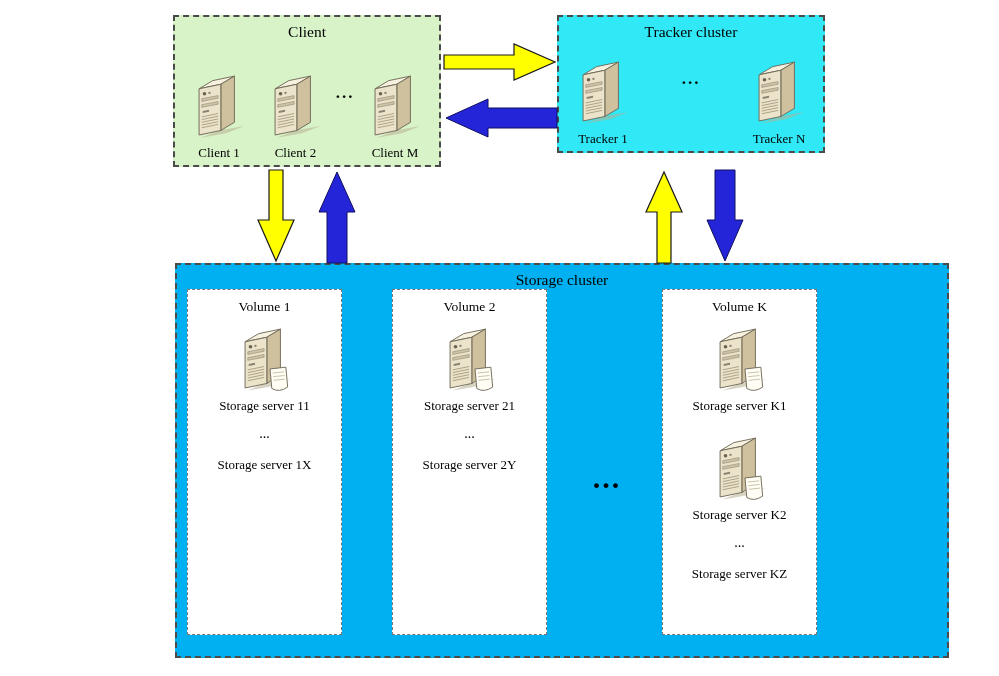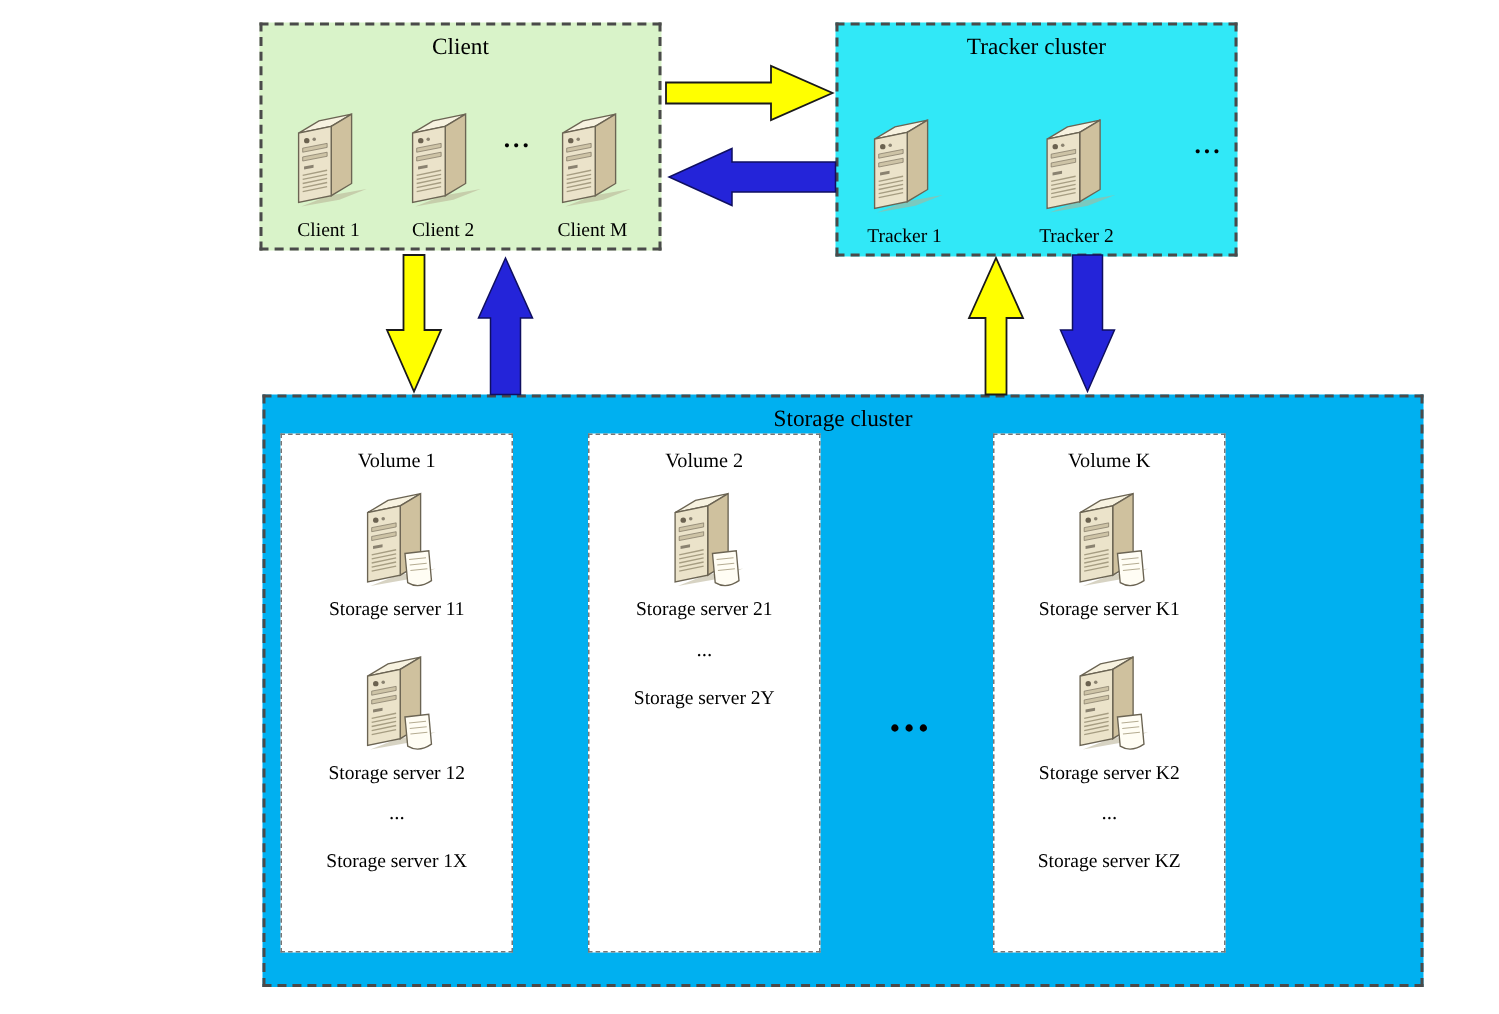--- a/index.html
+++ b/index.html
@@ -15,21 +15,21 @@
   }
 
   .box { position: absolute; box-sizing: border-box; }
 
   .box-client {
     left: 173px; top: 15px; width: 268px; height: 152px;
     background: var(--c-client-bg, #d9f3c9);
     border: 2px dashed #4a4a4a;
   }
   .box-tracker {
-    left: 557px; top: 15px; width: 268px; height: 156px;
+    left: 557px; top: 15px; width: 268px; height: 138px;
     background: var(--c-tracker-bg, #31e8f7);
     border: 2px dashed #4a4a4a;
   }
   .box-storage {
     left: 175px; top: 263px; width: 774px; height: 395px;
     background: var(--c-storage-bg, #00b0f0);
     border: 2px dashed #4a4a4a;
   }
 
   .box-title {
@@ -165,49 +165,42 @@
 
   <div class="box box-tracker">
     <div class="box-title">Tracker cluster</div>
     <div class="cluster-row">
       <div class="server-item">
         <svg class="srv">
             <use href="#sym-server" xlink:href="#sym-server"></use>
           </svg>
         <div class="label">Tracker 1</div>
       </div>
-      <div class="server-item">
-        <svg class="srv">
-            <use href="#sym-server" xlink:href="#sym-server"></use>
-          </svg>
-        <div class="label">Tracker 2</div>
-      </div>
       <div class="row-ellipsis">...</div>
+      <div class="server-item">
+        <svg class="srv">
+            <use href="#sym-server" xlink:href="#sym-server"></use>
+          </svg>
+        <div class="label">Tracker N</div>
+      </div>
     </div>
   </div>
 
   <div class="box box-storage">
     <div class="box-title">Storage cluster</div>
 
     <div class="volume volume-1">
       <div class="volume-title">Volume 1</div>
       <div class="server-item">
         <svg class="srv">
             <use href="#sym-server" xlink:href="#sym-server"></use>
             <use href="#sym-page" xlink:href="#sym-page"></use>
           </svg>
         <div class="label">Storage server 11</div>
       </div>
-      <div class="server-item">
-        <svg class="srv">
-            <use href="#sym-server" xlink:href="#sym-server"></use>
-            <use href="#sym-page" xlink:href="#sym-page"></use>
-          </svg>
-        <div class="label">Storage server 12</div>
-      </div>
       <div class="v-ellipsis">...</div>
       <div class="tail-label">Storage server 1X</div>
     </div>
 
     <div class="volume volume-2">
       <div class="volume-title">Volume 2</div>
       <div class="server-item">
         <svg class="srv">
             <use href="#sym-server" xlink:href="#sym-server"></use>
             <use href="#sym-page" xlink:href="#sym-page"></use>

